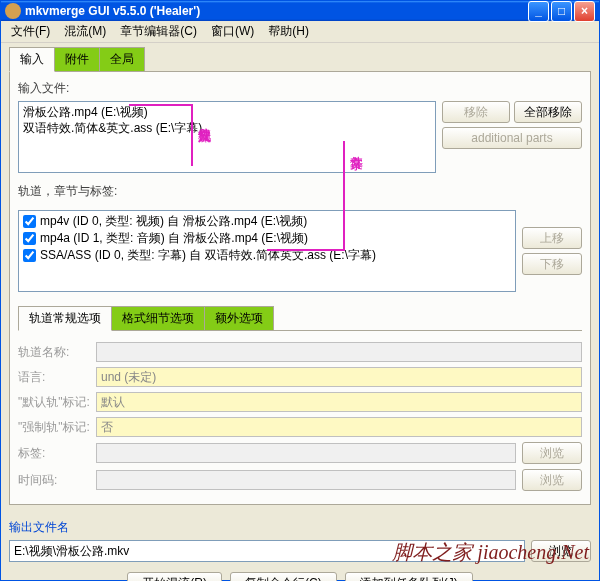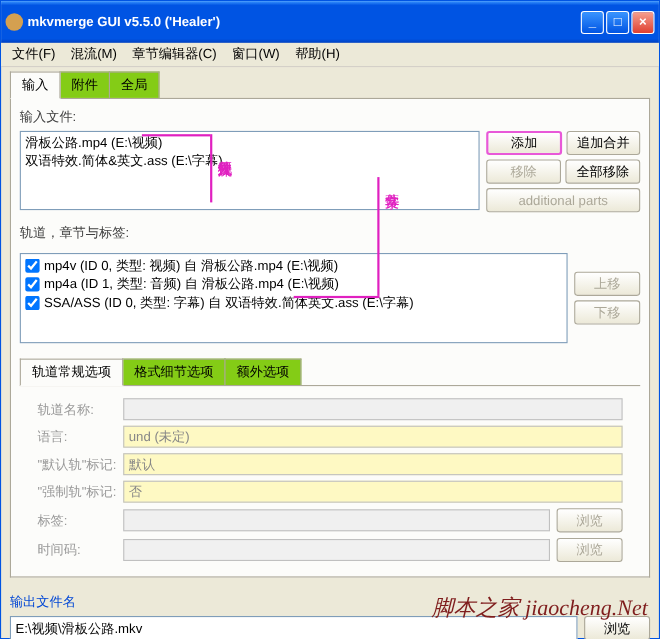--- a/index.html
+++ b/index.html
@@ -1,18 +1,18 @@
 <!DOCTYPE html>
 <html><head>
 <meta charset="utf-8">
 <style>
 * { box-sizing: border-box; margin: 0; padding: 0; font-family: "Microsoft YaHei", SimSun, Arial, sans-serif; font-size: 12px; }
 body { background: #ece9d8; }
 .window { width: 600px; height: 581px; background: #ece9d8; border: 1px solid #0054e3; position: relative; }
-.titlebar { height: 38px; background: linear-gradient(to bottom, #3a95ff 0%, #0054e3 10%, #0054e3 90%, #0040c0 100%); display: flex; align-items: center; padding: 0 4px; }
+.titlebar { height: 20px; background: linear-gradient(to bottom, #3a95ff 0%, #0054e3 10%, #0054e3 90%, #0040c0 100%); display: flex; align-items: center; padding: 0 4px; }
 .titlebar-icon { width: 16px; height: 16px; background: #d4a050; border-radius: 50%; margin-right: 4px; }
 .titlebar-text { color: #fff; font-weight: bold; flex: 1; }
 .win-btns { display: flex; gap: 2px; }
 .win-btn { width: 21px; height: 21px; border: 1px solid #fff; border-radius: 3px; display: flex; align-items: center; justify-content: center; color: #fff; font-weight: bold; cursor: pointer; }
 .win-min, .win-max { background: linear-gradient(to bottom, #3a95ff, #0054e3); }
 .win-close { background: linear-gradient(to bottom, #f5a090, #e04030); }
 .menubar { height: 22px; background: #ece9d8; display: flex; align-items: center; padding: 0 4px; gap: 2px; border-bottom: 1px solid #d4d0c8; }
 .menu-item { padding: 2px 6px; cursor: pointer; }
 .content { padding: 4px 8px; }
 .tabs { display: flex; border-bottom: 1px solid #aca899; }
@@ -29,21 +29,21 @@
 .btn.disabled { color: #aca899; cursor: default; }
 .btn.highlight { border: 2px solid #e858d8; }
 .btn.full { width: 100%; }
 .btn.half { flex: 1; }
 .tracks-row { display: flex; gap: 6px; margin-top: 10px; }
 .tracks-box { flex: 1; height: 82px; border: 1px solid #7f9db9; background: #fff; padding: 2px; position: relative; }
 .track-line { display: flex; align-items: center; line-height: 17px; padding-left: 2px; }
 .track-cb { width: 13px; height: 13px; margin-right: 4px; }
 .side-btns { display: flex; flex-direction: column; gap: 4px; width: 60px; justify-content: center; }
 .inner-tabs { display: flex; border-bottom: 1px solid #aca899; margin-top: 14px; }
-.field-row { display: flex; align-items: center; margin: 5px 16px; gap: 6px; justify-content: flex-end; }
+.field-row { display: flex; align-items: center; margin: 5px 0; gap: 6px; justify-content: flex-end; }
 .field-label { width: 72px; color: #999; }
 .field-input { flex: 1; height: 20px; border: 1px solid #c0c0c0; background: #f0f0f0; padding: 0 4px; color: #888; }
 .field-input.white { background: #fef9c3; color: #888; }
 .browse-btn { width: 60px; }
 .output-section { margin-top: 8px; padding-top: 6px; }
 .output-label { color: #0046d5; margin-bottom: 4px; }
 .output-row { display: flex; gap: 6px; }
 .output-input { flex: 1; height: 22px; border: 1px solid #7f9db9; background: #fff; padding: 0 4px; }
 .bottom-btns { display: flex; justify-content: center; gap: 8px; margin-top: 10px; }
 .bottom-btn { padding: 3px 14px; }
@@ -84,24 +84,20 @@
       <div class="section-label">输入文件:</div>
       <div class="input-files-row">
         <div class="input-files-box">
           <div class="file-line">滑板公路.mp4 (E:\视频)</div>
           <div class="file-line">双语特效.简体&amp;英文.ass (E:\字幕)</div>
           <div class="annotation" style="left:176px; top:16px;">视频分流文件</div>
           <div class="arrow-line" style="left:172px; top:2px; width:2px; height:62px;"></div>
           <div class="arrow-line" style="left:110px; top:2px; width:62px; height:2px;"></div>
         </div>
         <div class="btn-col">
-          <div class="btn-row">
-            <div class="btn half highlight">添加</div>
-            <div class="btn half">追加合并</div>
-          </div>
           <div class="btn-row">
             <div class="btn half disabled">移除</div>
             <div class="btn half">全部移除</div>
           </div>
           <div class="btn full disabled">additional parts</div>
         </div>
       </div>
 
       <div class="section-label" style="margin-top:10px;">轨道，章节与标签:</div>
       <div class="tracks-row">

